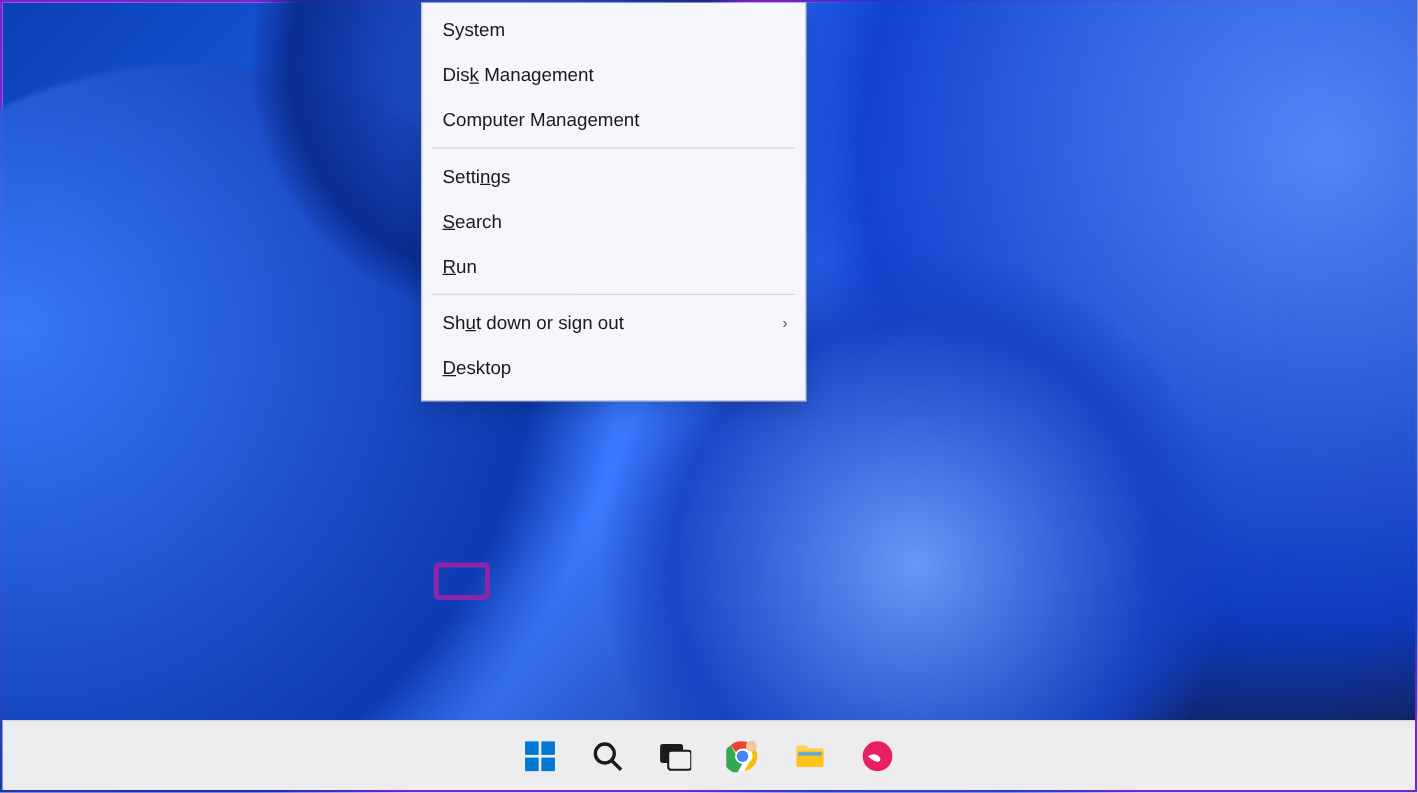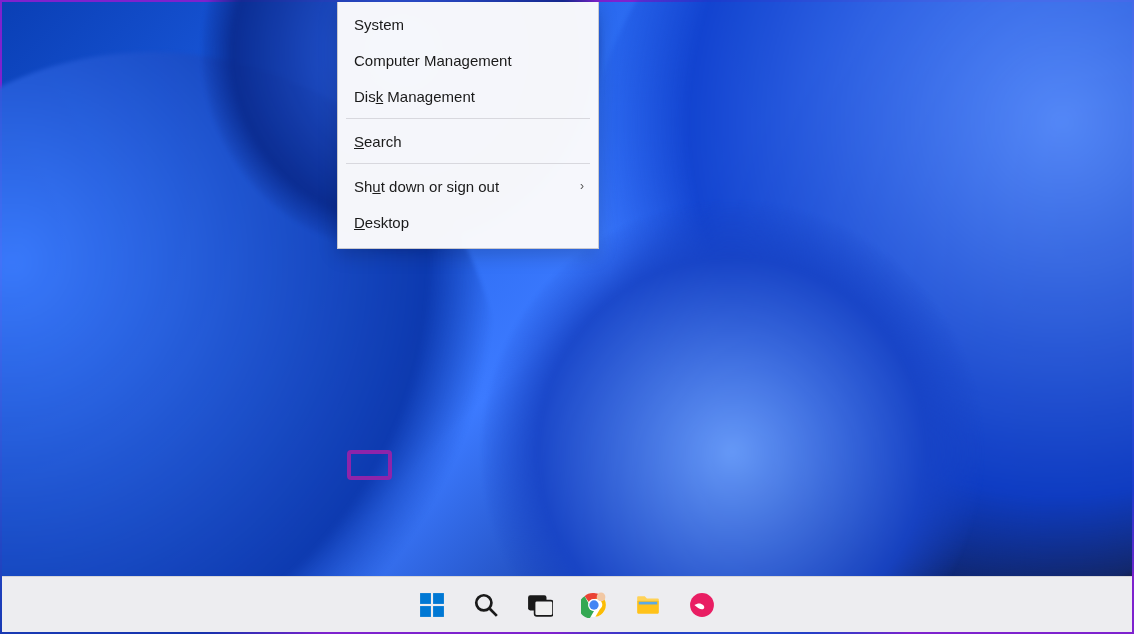--- a/index.html
+++ b/index.html
@@ -28,21 +28,21 @@
   .tb-item {
     width: 32px; height: 32px;
     display: flex; align-items: center; justify-content: center;
     border-radius: 4px;
   }
   .tb-item svg { width: 26px; height: 26px; }
 
   .context-menu {
     position: absolute;
     left: 335px; top: 0;
-    width: 262px;
+    width: 308px;
     background: rgba(250,250,252,0.98);
     border: 1px solid #c9c9cf;
     border-top: none;
     padding: 4px 2px 8px 2px;
     font-size: 15px;
     color: #1a1a1a;
     box-shadow: 0 6px 18px rgba(0,0,0,0.18);
   }
   .menu-item {
     position: relative;
@@ -83,30 +83,36 @@
   <div class="blob b2"></div>
   <div class="blob b3"></div>
   <div class="blob b4"></div>
 
   <div class="context-menu">
     <div id="menu-section-1">
         <div class="menu-item">
           <span class="label">System</span>
         </div>
         <div class="menu-item">
-          <span class="label">Computer Mana<span class="ul">g</span>ement</span>
+          <span class="label">Dis<span class="ul">k</span> Management</span>
         </div>
         <div class="menu-item">
-          <span class="label">Dis<span class="ul">k</span> Management</span>
+          <span class="label">Computer Mana<span class="ul">g</span>ement</span>
         </div>
       </div>
     <div class="menu-divider"></div>
     <div id="menu-section-2">
         <div class="menu-item">
+          <span class="label">Setti<span class="ul">n</span>gs</span>
+        </div>
+        <div class="menu-item">
           <span class="label"><span class="ul">S</span>earch</span>
+        </div>
+        <div class="menu-item">
+          <span class="label"><span class="ul">R</span>un</span>
         </div>
       </div>
     <div class="menu-divider"></div>
     <div id="menu-section-3">
         <div class="menu-item">
           <span class="label">Sh<span class="ul">u</span>t down or sign out</span>
           <span class="submenu-arrow">›</span>
         </div>
         <div class="menu-item">
           <span class="label"><span class="ul">D</span>esktop</span>

